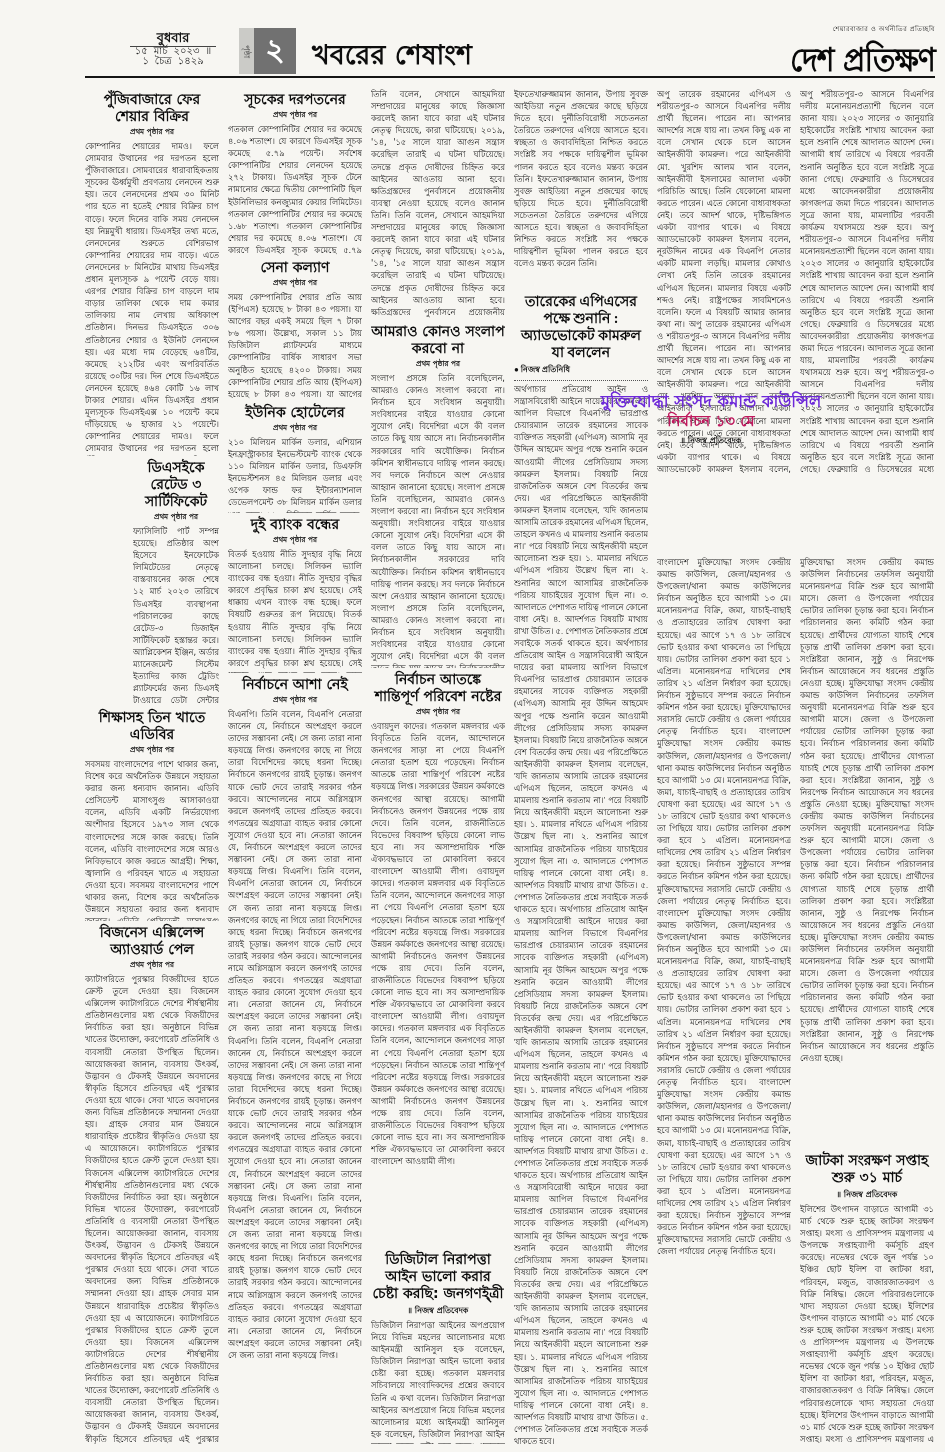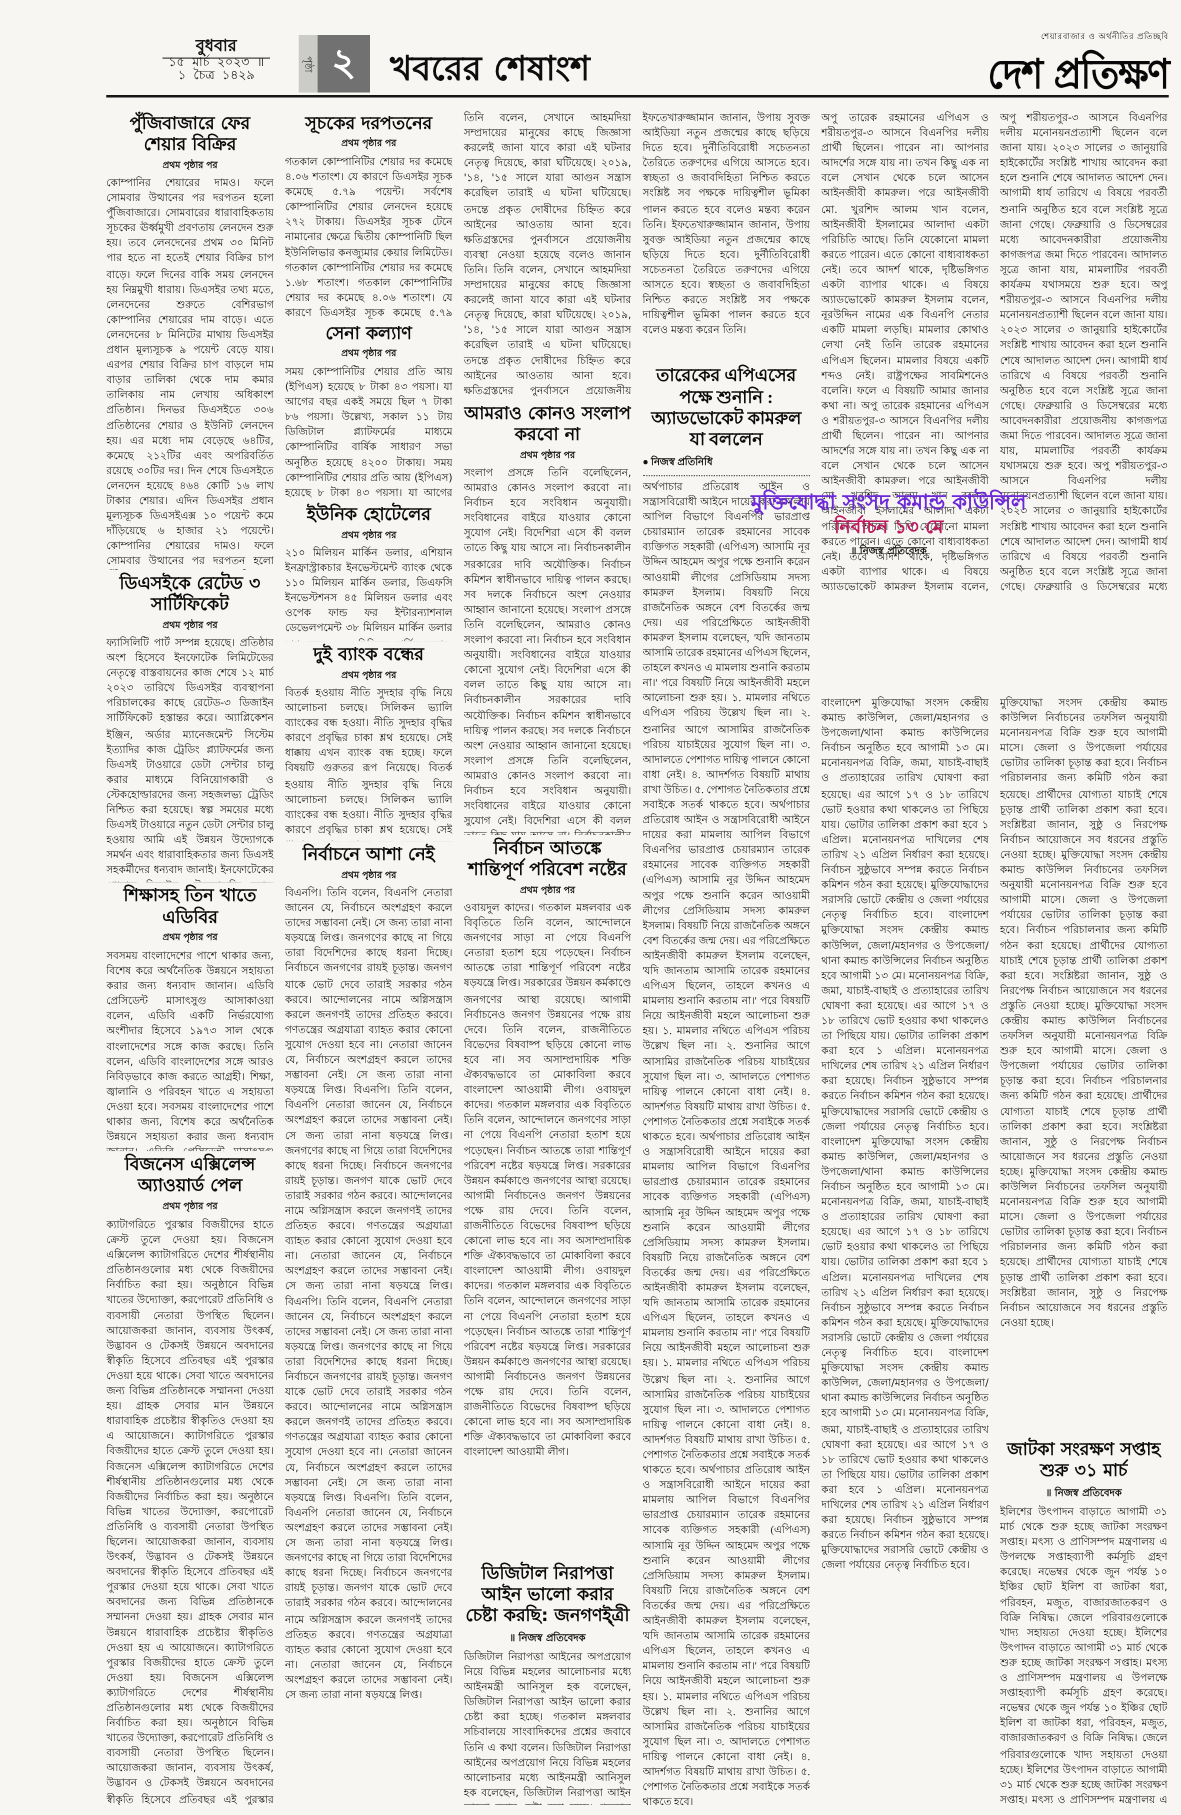--- a/index.html
+++ b/index.html
@@ -65,21 +65,21 @@
   <div class="mast-rule"></div>
 </div>
 
 <div class="content" id="content">
     <div class="col">
       <div class="art" style="height: 368px;">
         <div class="hl">পুঁজিবাজারে ফের শেয়ার বিক্রির</div>
         <div class="contlbl">প্রথম পৃষ্ঠার পর</div>
         <div class="body">কোম্পানির শেয়ারের দামও। ফলে সোমবার উত্থানের পর দরপতন হলো পুঁজিবাজারে। সোমবারের ধারাবাহিকতায় সূচকের ঊর্ধ্বমুখী প্রবণতায় লেনদেন শুরু হয়। তবে লেনদেনের প্রথম ৩০ মিনিট পার হতে না হতেই শেয়ার বিক্রির চাপ বাড়ে। ফলে দিনের বাকি সময় লেনদেন হয় নিম্নমুখী ধারায়। ডিএসইর তথ্য মতে, লেনদেনের শুরুতে বেশিরভাগ কোম্পানির শেয়ারের দাম বাড়ে। এতে লেনদেনের ৮ মিনিটের মাথায় ডিএসইর প্রধান মূল্যসূচক ৯ পয়েন্ট বেড়ে যায়। এরপর শেয়ার বিক্রির চাপ বাড়লে দাম বাড়ার তালিকা থেকে দাম কমার তালিকায় নাম লেখায় অধিকাংশ প্রতিষ্ঠান। দিনভর ডিএসইতে ৩০৬ প্রতিষ্ঠানের শেয়ার ও ইউনিট লেনদেন হয়। এর মধ্যে দাম বেড়েছে ৬৪টির, কমেছে ২১২টির এবং অপরিবর্তিত রয়েছে ৩০টির দর। দিন শেষে ডিএসইতে লেনদেন হয়েছে ৪৬৪ কোটি ১৬ লাখ টাকার শেয়ার। এদিন ডিএসইর প্রধান মূল্যসূচক ডিএসইএক্স ১০ পয়েন্ট কমে দাঁড়িয়েছে ৬ হাজার ২১ পয়েন্টে। কোম্পানির শেয়ারের দামও। ফলে সোমবার উত্থানের পর দরপতন হলো পুঁজিবাজারে। সোমবারের ধারাবাহিকতায় সূচকের ঊর্ধ্বমুখী প্রবণতায় লেনদেন শুরু হয়। তবে লেনদেনের প্রথম ৩০ মিনিট পার হতে না হতেই শেয়ার বিক্রির চাপ বাড়ে। ফলে দিনের বাকি সময় লেনদেন হয় নিম্নমুখী ধারায়। ডিএসইর তথ্য মতে, লেনদেনের শুরুতে বেশিরভাগ কোম্পানির শেয়ারের দাম বাড়ে। এতে লেনদেনের ৮ মিনিটের মাথায় ডিএসইর প্রধান মূল্যসূচক ৯ পয়েন্ট বেড়ে যায়। এরপর শেয়ার বিক্রির চাপ বাড়লে দাম বাড়ার তালিকা থেকে দাম কমার তালিকায় নাম লেখায় অধিকাংশ প্রতিষ্ঠান। দিনভর ডিএসইতে ৩০৬ প্রতিষ্ঠানের শেয়ার ও ইউনিট লেনদেন হয়। এর মধ্যে দাম বেড়েছে ৬৪টির, কমেছে ২১২টির এবং অপরিবর্তিত রয়েছে ৩০টির দর। দিন শেষে ডিএসইতে লেনদেন হয়েছে ৪৬৪ কোটি ১৬ লাখ টাকার শেয়ার। এদিন ডিএসইর প্রধান মূল্যসূচক ডিএসইএক্স ১০ পয়েন্ট কমে দাঁড়িয়েছে ৬ হাজার ২১ পয়েন্টে।</div>
       </div>
-      <div class="art" style="height: 250px;">
+      <div class="art" style="height: 250px; margin-left: 48px;">
         <div class="hl">ডিএসইকে রেটেড ৩ সার্টিফিকেট</div>
         <div class="contlbl">প্রথম পৃষ্ঠার পর</div>
         <div class="body">ফ্যাসিলিটি পার্ট সম্পন্ন হয়েছে। প্রতিষ্ঠার অংশ হিসেবে ইনফোটেক লিমিটেডের নেতৃত্বে বাস্তবায়নের কাজ শেষে ১২ মার্চ ২০২৩ তারিখে ডিএসইর ব্যবস্থাপনা পরিচালকের কাছে রেটেড-৩ ডিজাইন সার্টিফিকেট হস্তান্তর করে। অ্যাপ্লিকেশন ইঞ্জিন, অর্ডার ম্যানেজমেন্ট সিস্টেম ইত্যাদির কাজ ট্রেডিং প্ল্যাটফর্মের জন্য ডিএসই টাওয়ারে ডেটা সেন্টার চালু করার মাধ্যমে বিনিয়োগকারী ও স্টেকহোল্ডারদের জন্য সহজলভ্য ট্রেডিং নিশ্চিত করা হয়েছে। স্বল্প সময়ের মধ্যে ডিএসই টাওয়ারে নতুন ডেটা সেন্টার চালু হওয়ায় আমি এই উন্নয়ন উদ্যোগকে সমর্থন এবং ধারাবাহিকতার জন্য ডিএসই সহকর্মীদের ধন্যবাদ জানাই। ইনফোটেকের গ্লোবাল ডিরেক্টর, টেকনোলজি অ্যান্ড আর্কিটেকচার বলেন, ডিএসইর ডেটা সেন্টারের মতো একটি প্রকল্পের সঙ্গে সম্পৃক্ত হতে পেরে আমরা নিজেদের গর্বিত মনে করছি। এ কাজটি একটি দলগত প্রচেষ্টা ছাড়া সম্ভব হতো না। সহযোগিতার জন্য আমি সকলকে ধন্যবাদ জানাচ্ছি।</div>
       </div>
       <div class="art" style="height: 215px;">
         <div class="hl">শিক্ষাসহ তিন খাতে এডিবির</div>
         <div class="contlbl">প্রথম পৃষ্ঠার পর</div>
         <div class="body">সবসময় বাংলাদেশের পাশে থাকার জন্য, বিশেষ করে অর্থনৈতিক উন্নয়নে সহায়তা করার জন্য ধন্যবাদ জানান। এডিবি প্রেসিডেন্ট মাসাৎসুগু আসাকাওয়া বলেন, এডিবি একটি নির্ভরযোগ্য অংশীদার হিসেবে ১৯৭৩ সাল থেকে বাংলাদেশের সঙ্গে কাজ করছে। তিনি বলেন, এডিবি বাংলাদেশের সঙ্গে আরও নিবিড়ভাবে কাজ করতে আগ্রহী। শিক্ষা, জ্বালানি ও পরিবহন খাতে এ সহায়তা দেওয়া হবে। সবসময় বাংলাদেশের পাশে থাকার জন্য, বিশেষ করে অর্থনৈতিক উন্নয়নে সহায়তা করার জন্য ধন্যবাদ জানান। এডিবি প্রেসিডেন্ট মাসাৎসুগু আসাকাওয়া বলেন, এডিবি একটি নির্ভরযোগ্য অংশীদার হিসেবে ১৯৭৩ সাল থেকে বাংলাদেশের সঙ্গে কাজ করছে। তিনি বলেন, এডিবি বাংলাদেশের সঙ্গে আরও নিবিড়ভাবে কাজ করতে আগ্রহী। শিক্ষা, জ্বালানি ও পরিবহন খাতে এ সহায়তা দেওয়া হবে।</div>
       </div>
       <div class="art" style="height: 523px;">

